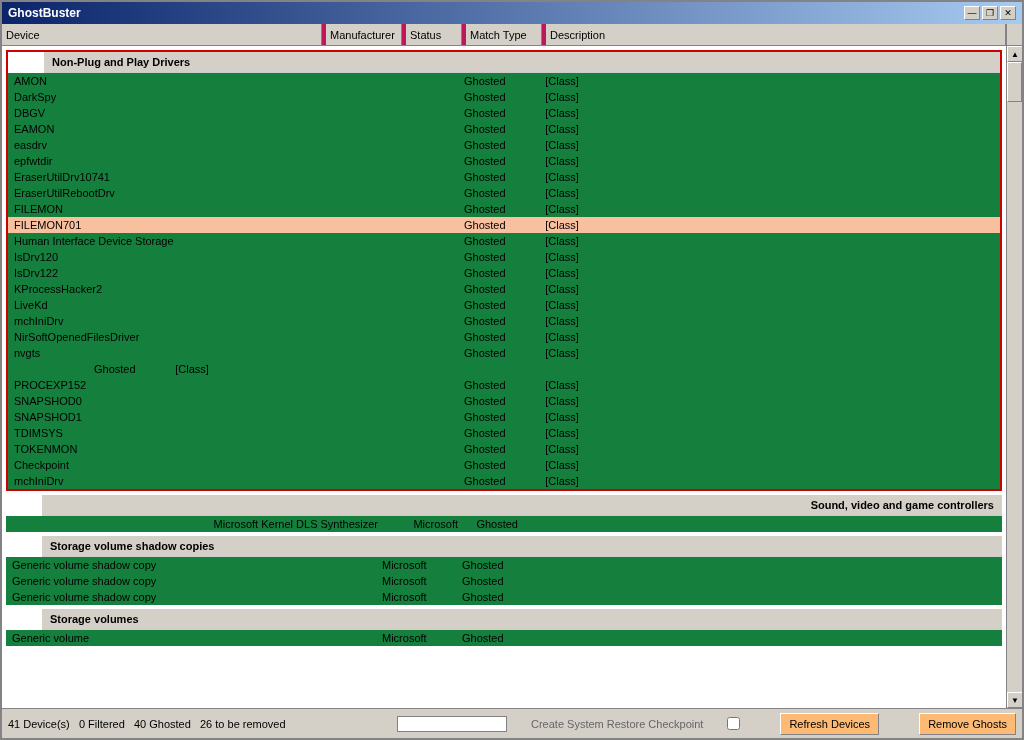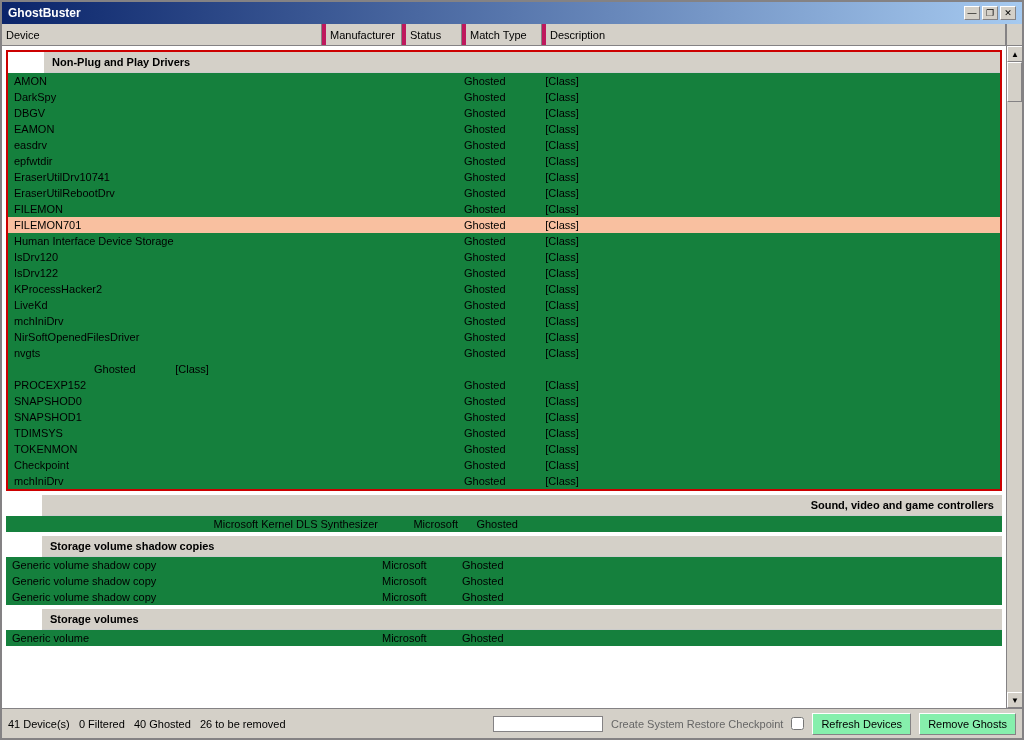--- a/index.html
+++ b/index.html
@@ -181,21 +181,21 @@
     .cell-description { flex: 1; }
 
     
     .status-bar {
       height: 30px;
       background: #d4d0c8;
       border-top: 1px solid #848284;
       display: flex;
       align-items: center;
       padding: 0 6px;
-      gap: 8px;
+      gap: 24px;
       flex-shrink: 0;
     }
 
     .status-text {
       font-size: 11px;
       flex: 1;
     }
 
     .status-label {
       font-size: 11px;
@@ -203,26 +203,27 @@
     }
 
     .status-checkbox {
       width: 13px;
       height: 13px;
     }
 
     .action-btn {
       height: 22px;
       padding: 0 8px;
-      background: #86efac;
+      background: #fdba74;
       border: 1px solid;
       border-color: #ffffff #848284 #848284 #ffffff;
       font-size: 11px;
       cursor: pointer;
       white-space: nowrap;
+      margin-left: 16px;
     }
 
     
     .list-scroll {
       height: 100%;
       overflow-y: scroll;
       overflow-x: hidden;
     }
   </style>
 </head>

